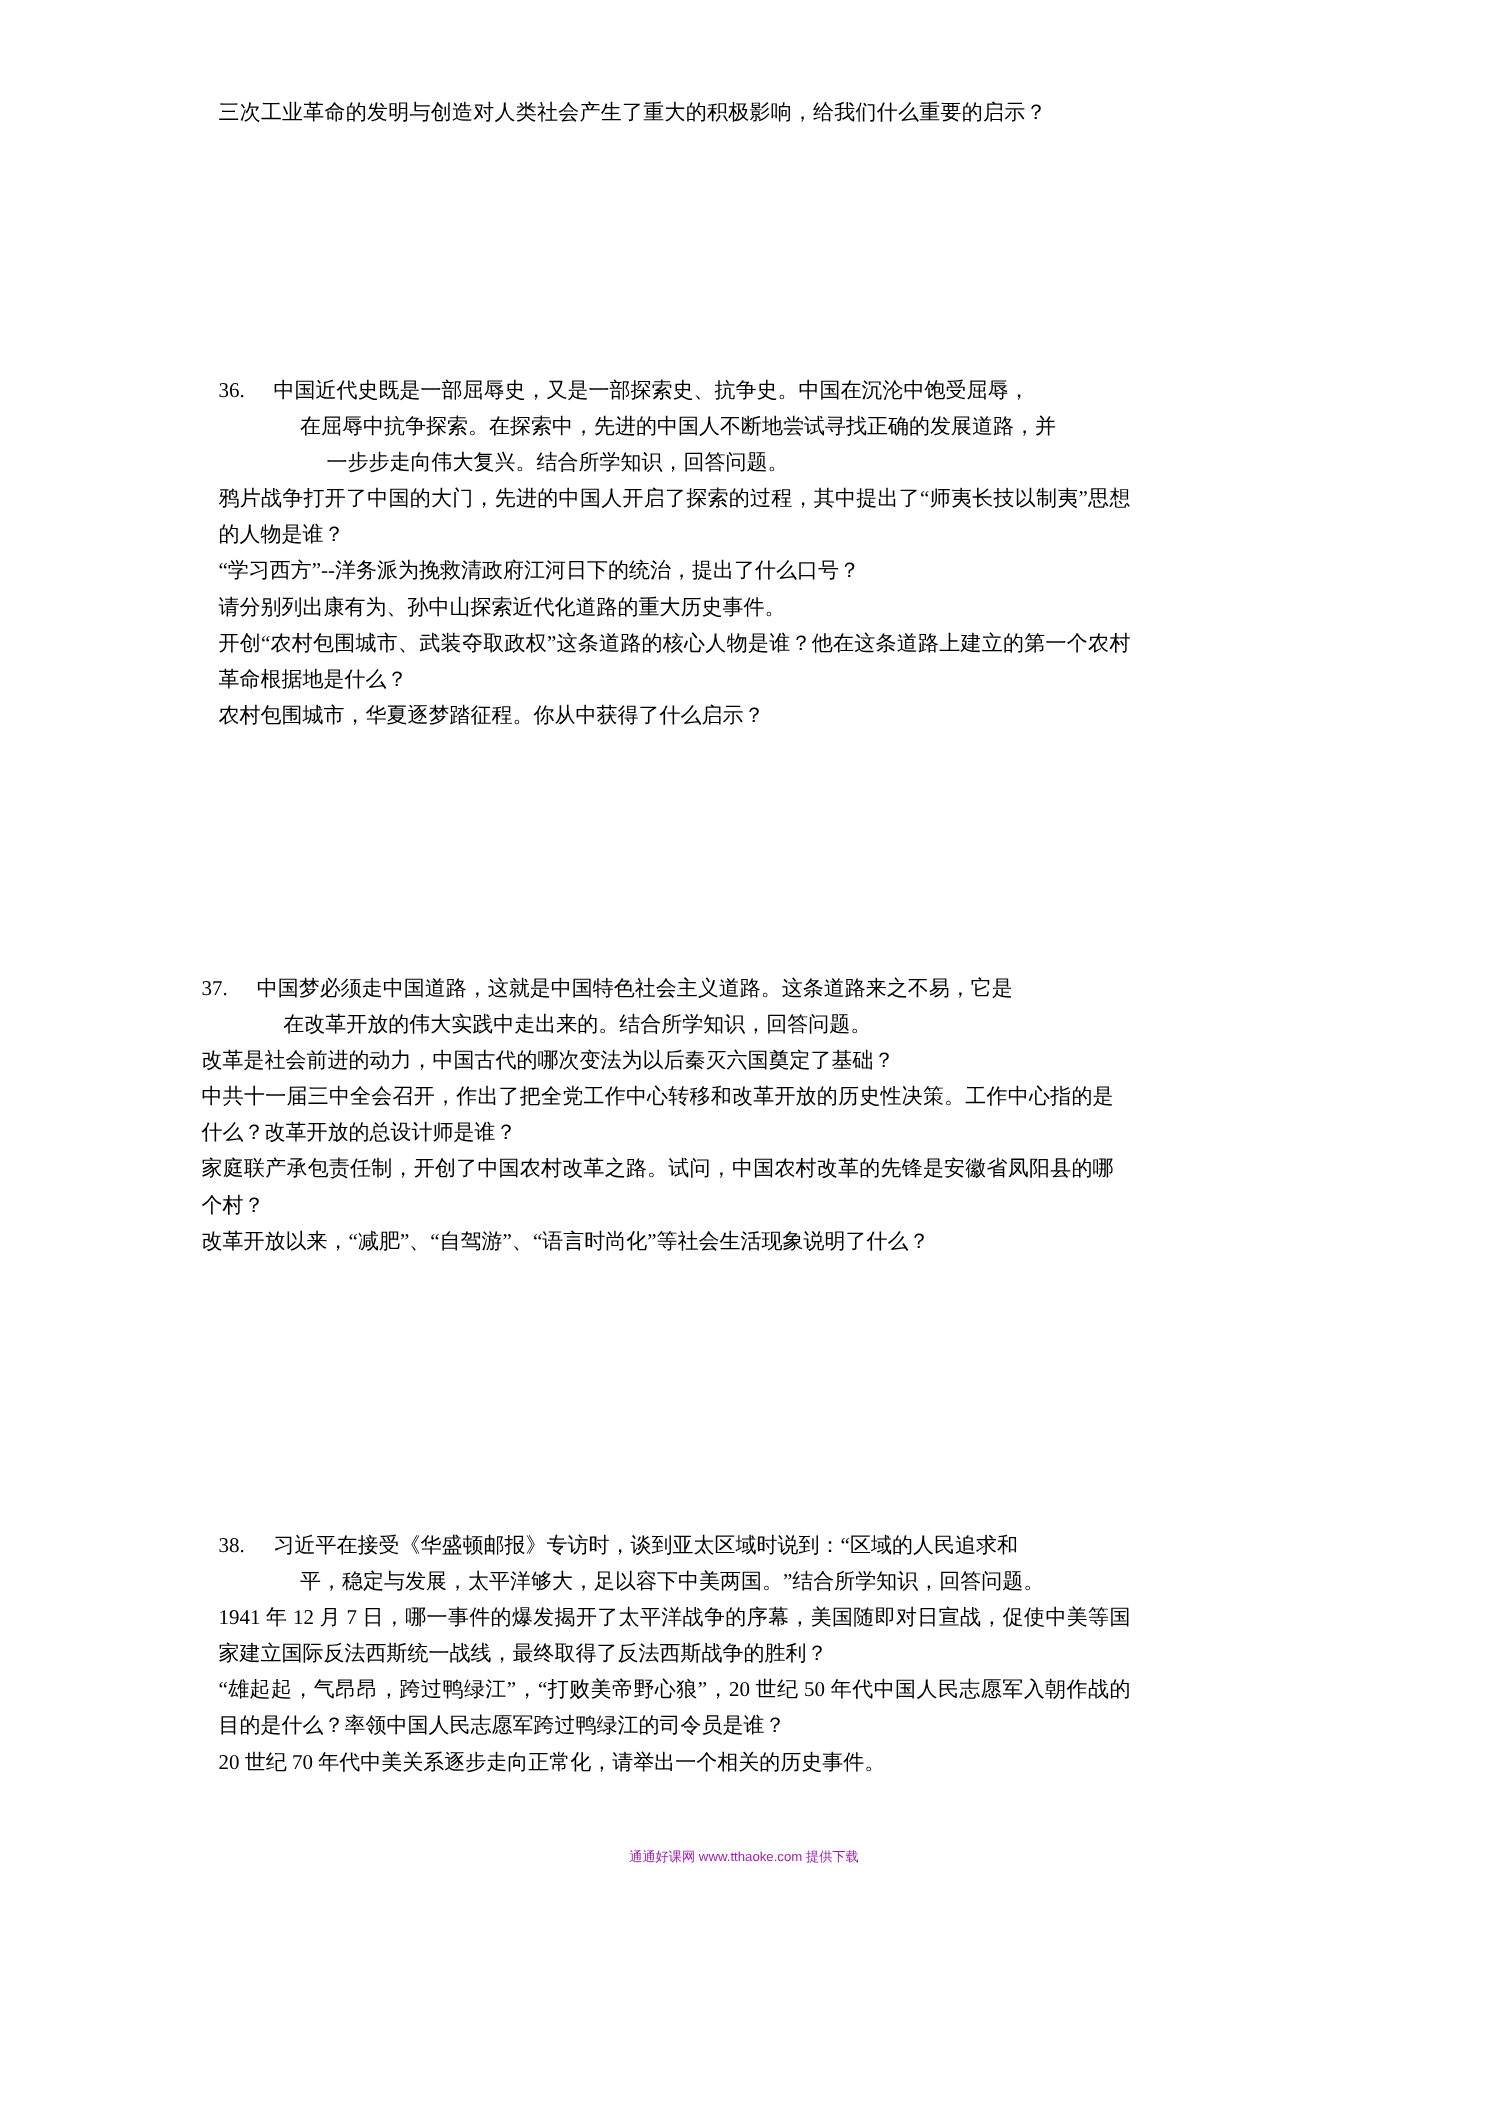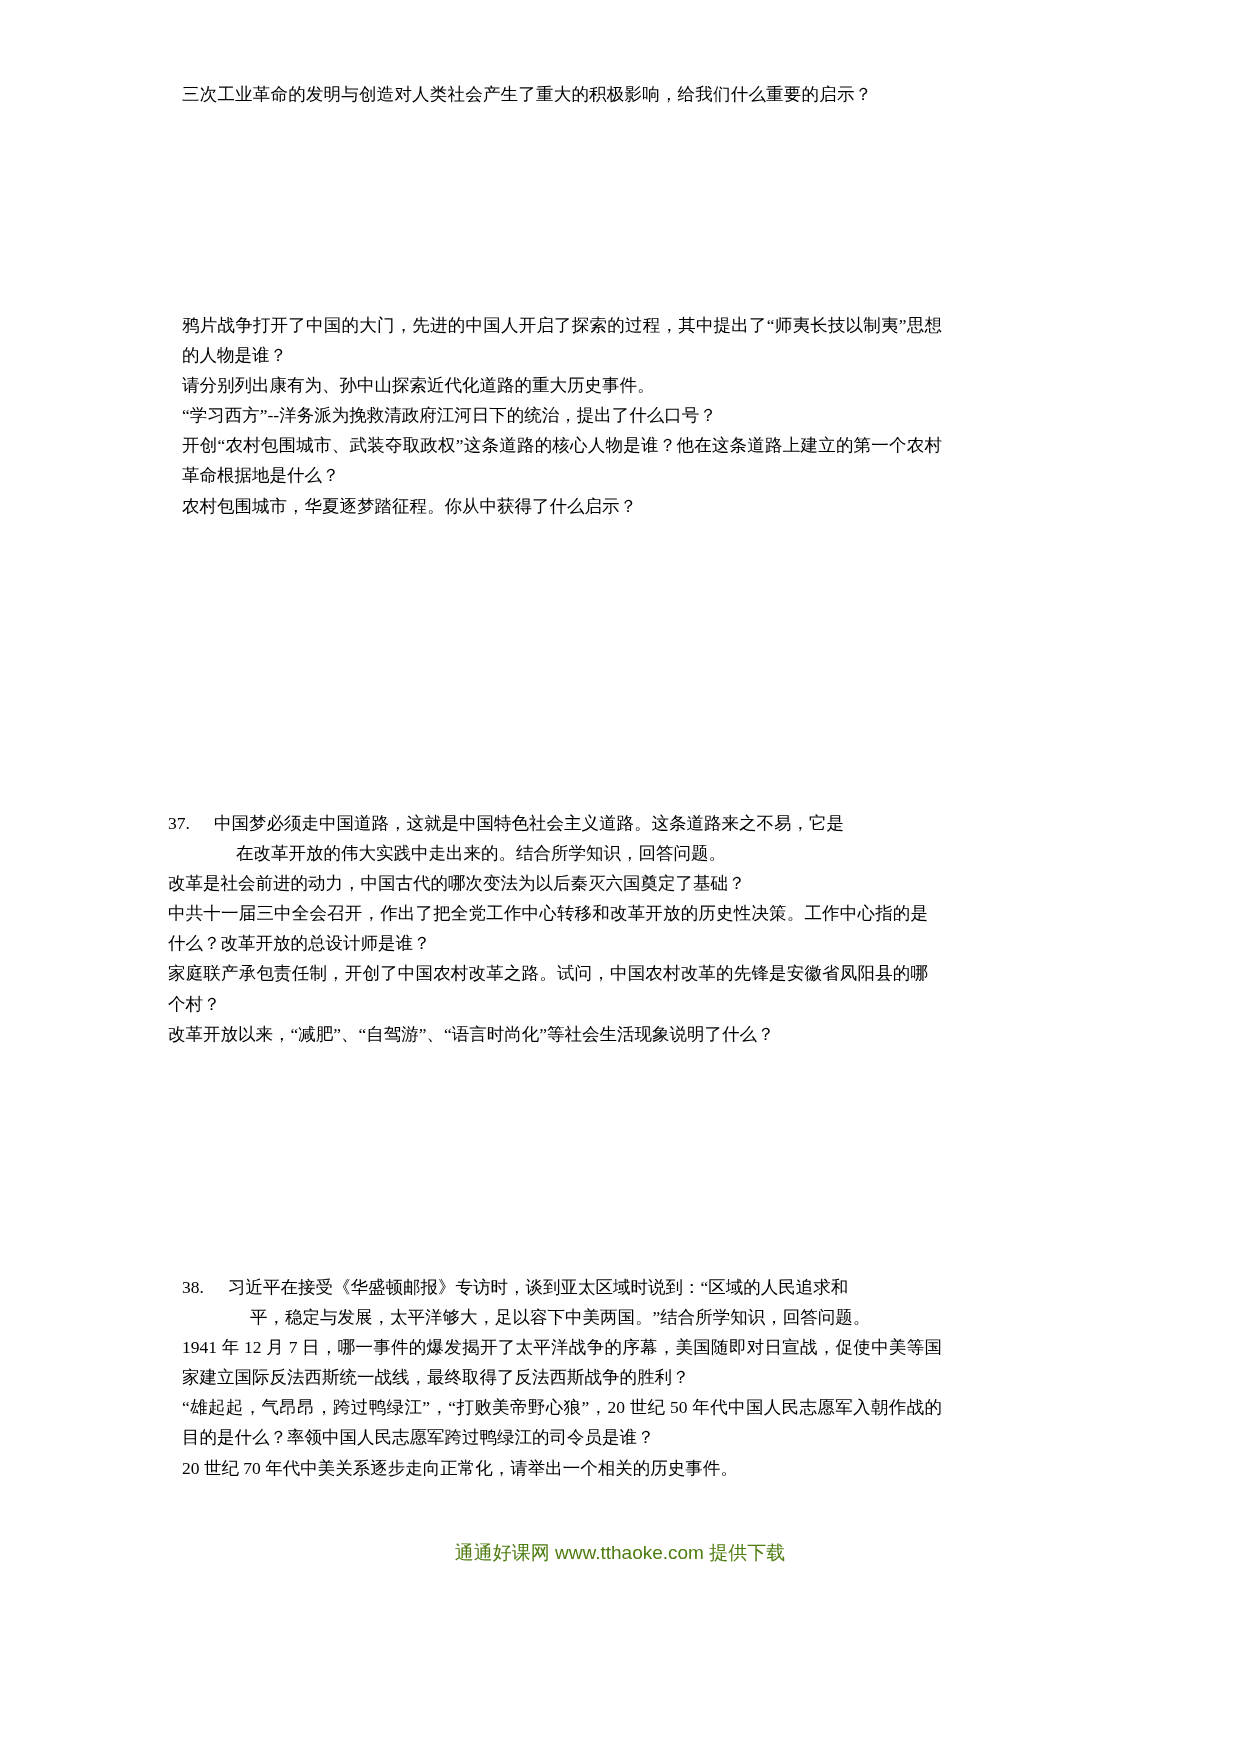--- a/index.html
+++ b/index.html
@@ -66,42 +66,48 @@
     line-height: 1.72;
     text-align: justify;
     margin: 0;
   }
   .footer {
     position: absolute;
     left: 0;
     top: 1540px;
     width: 1240px;
     text-align: center;
-    font-size: 19px;
+    font-size: 11px;
     font-family: "Liberation Sans", sans-serif;
-    color: #4d7c0f;
+    color: #a21caf;
   }
   .q36 { position: absolute; left: 182px; top: 310px; width: 760px; }
   .q37 { position: absolute; left: 168px; top: 808px; width: 760px; }
   .q38 { position: absolute; left: 182px; top: 1272px; width: 760px; }
   .topline { position: absolute; left: 182px; top: 80px; width: 770px; }
 </style>
 </head>
 <body>
 
 <div class="page">
 
   <div class="topline">
     <p class="para lead-line">三次工业革命的发明与创造对人类社会产生了重大的积极影响，给我们什么重要的启示？</p>
   </div>
 
   <div class="q36 qblock">
+    <div class="qhead">
+      <span class="qnum">36.</span>
+      <span class="qhead-text">中国近代史既是一部屈辱史，又是一部探索史、抗争史。中国在沉沦中饱受屈辱，</span>
+      <span class="indent2" style="padding-left:22px;">在屈辱中抗争探索。在探索中，先进的中国人不断地尝试寻找正确的发展道路，并</span>
+      <span class="indent2" style="padding-left:44px;">一步步走向伟大复兴。结合所学知识，回答问题。</span>
+    </div>
     <p class="sub">鸦片战争打开了中国的大门，先进的中国人开启了探索的过程，其中提出了“师夷长技以制夷”思想的人物是谁？</p>
+    <p class="sub">“学习西方”--洋务派为挽救清政府江河日下的统治，提出了什么口号？</p>
     <p class="sub">请分别列出康有为、孙中山探索近代化道路的重大历史事件。</p>
-    <p class="sub">“学习西方”--洋务派为挽救清政府江河日下的统治，提出了什么口号？</p>
     <p class="sub">开创“农村包围城市、武装夺取政权”这条道路的核心人物是谁？他在这条道路上建立的第一个农村革命根据地是什么？</p>
     <p class="sub">农村包围城市，华夏逐梦踏征程。你从中获得了什么启示？</p>
   </div>
 
   <div class="q37 qblock">
     <div class="qhead">
       <span class="qnum">37.</span>
       <span class="qhead-text">中国梦必须走中国道路，这就是中国特色社会主义道路。这条道路来之不易，它是</span>
       <span class="indent2" style="padding-left:22px;">在改革开放的伟大实践中走出来的。结合所学知识，回答问题。</span>
     </div>

